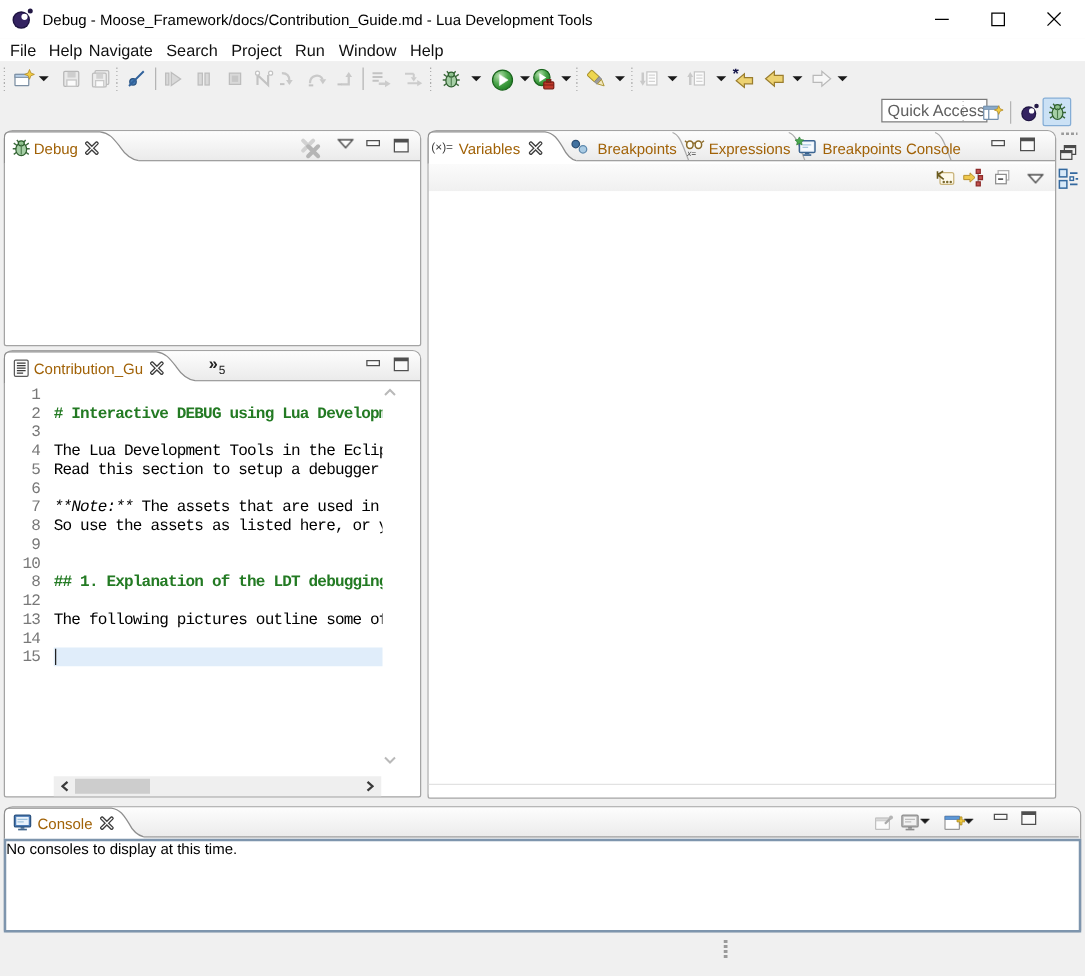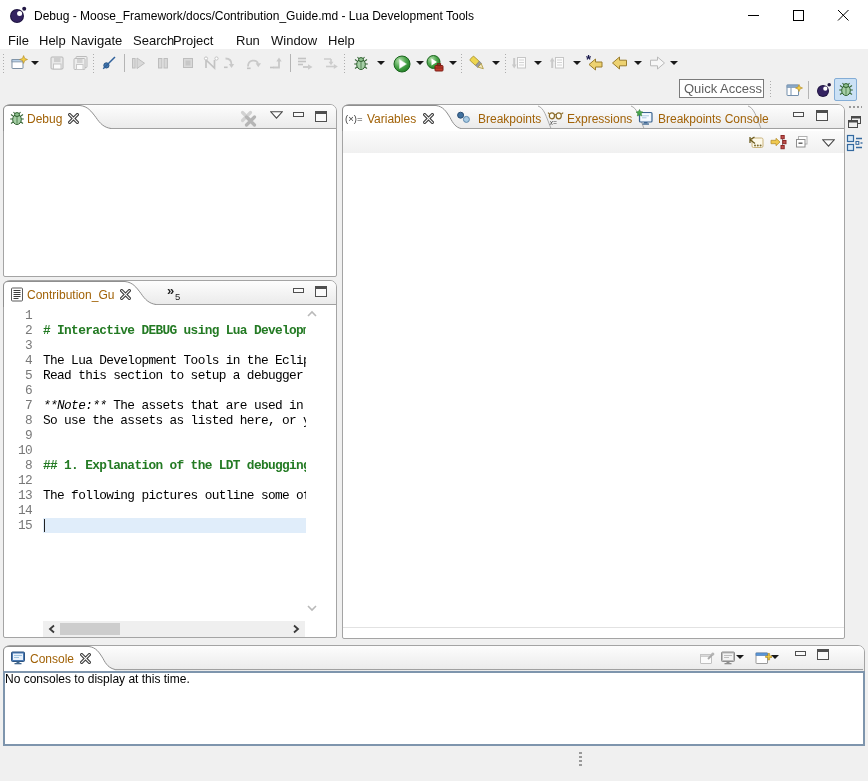--- a/index.html
+++ b/index.html
@@ -11,21 +11,21 @@
 #title-text { left:34px; top:9px; font-size:12px; color:#000; }
 #menubar { left:0; top:31px; width:868px; height:18px; background:#ffffff; }
 .menu { position:absolute; top:33px; font-size:13px; color:#101010; }
 #toolbar { left:0; top:49px; width:868px; height:28px; background:#f0f0f0; }
 #toolbar2 { left:0; top:77px; width:868px; height:27px; background:#f0f0f0; }
 .ticon { position:absolute; top:55px; }
 .dd { position:absolute; top:61px; width:0; height:0; border-left:4px solid transparent; border-right:4px solid transparent; border-top:4px solid #1a1a1a; }
 .dsep { position:absolute; top:54px; width:1px; height:19px;
   background-image:repeating-linear-gradient(to bottom,#adadad 0 1px,transparent 1px 3px); }
 .vsep { position:absolute; top:54px; width:1px; height:18px; background:#b4b4b4; }
-#qa { left:679px; top:79px; width:85px; height:19px; background:#fff; border:1px solid #7a7a7a; }
+#qa { left:705px; top:79px; width:85px; height:19px; background:#fff; border:1px solid #7a7a7a; }
 #qa span { position:absolute; left:4px; top:1px; font-size:13px; color:#5f5f5f; }
 #persp-debug { left:834px; top:78px; width:23px; height:23px; background:#cbe1f5; border:1px solid #84add6; border-radius:2px; }
 .panel { position:absolute; }
 .pframe { position:absolute; left:0; top:0; width:100%; height:100%; background:#fff; border:1px solid #a4a4a4; border-radius:7px 7px 2px 2px; }
 .trow { position:absolute; left:1px; top:1px; height:24px; background:linear-gradient(#fdfdfd,#eaeaea); border-radius:6px 6px 0 0; }
 .minbtn { position:absolute; width:11px; height:5px; border:1px solid #4f4f4f; background:#fafafa; }
 .maxbtn { position:absolute; width:12px; height:11px; border:1px solid #4f4f4f; border-top:3px solid #4f4f4f; background:#fafafa; }
 .tabtext { position:absolute; font-size:12px; color:#a16207; white-space:nowrap; }
 .codeline { position:absolute; left:40px; width:263px; height:15px; font-family:"Liberation Mono", monospace; font-size:12.8px; letter-spacing:-0.65px; line-height:15px; white-space:pre; overflow:hidden; }
 .lnum { position:absolute; left:2px; font-family:"Liberation Mono", monospace; font-size:12.8px; letter-spacing:-0.65px; line-height:15px; color:#787878; text-align:right; width:27px; }
@@ -46,21 +46,21 @@
     <line x1="6" y1="15.5" x2="17" y2="15.5" stroke="#000" stroke-width="1"></line>
     <rect x="51.5" y="10.5" width="10" height="10" fill="none" stroke="#000"></rect>
     <line x1="96" y1="10" x2="106.5" y2="20.5" stroke="#000"></line>
     <line x1="96" y1="20.5" x2="106.5" y2="10" stroke="#000"></line>
   </svg>
   <div class="abs" id="menubar"></div>
   <div class="menu" style="left:8px">File</div>
   <div class="menu" style="left:39px">Help</div>
   <div class="menu" style="left:71px">Navigate</div>
   <div class="menu" style="left:133px">Search</div>
-  <div class="menu" style="left:173px">Project</div>
+  <div class="menu" style="left:185px">Project</div>
   <div class="menu" style="left:236px">Run</div>
   <div class="menu" style="left:271px">Window</div>
   <div class="menu" style="left:328px">Help</div>
   <div class="abs" id="toolbar"></div>
   <div class="abs" id="toolbar2"></div>
   <div class="dsep" style="left:3px"></div>
   <svg class="ticon" style="left:11px" width="17" height="16" viewBox="0 0 17 16">
     <rect x="1" y="4.5" width="11" height="9" rx="0.5" fill="#fff" stroke="#7c8fa3"></rect>
     <rect x="1" y="4.5" width="11" height="2.4" fill="#b8cfe6" stroke="#7c8fa3" stroke-width="0.8"></rect>
     <polygon points="12.6,0.6 13.7,3.4 16.5,4.5 13.7,5.6 12.6,8.4 11.5,5.6 8.7,4.5 11.5,3.4" fill="#f3cd41" stroke="#b8912e" stroke-width="0.7"></polygon>

